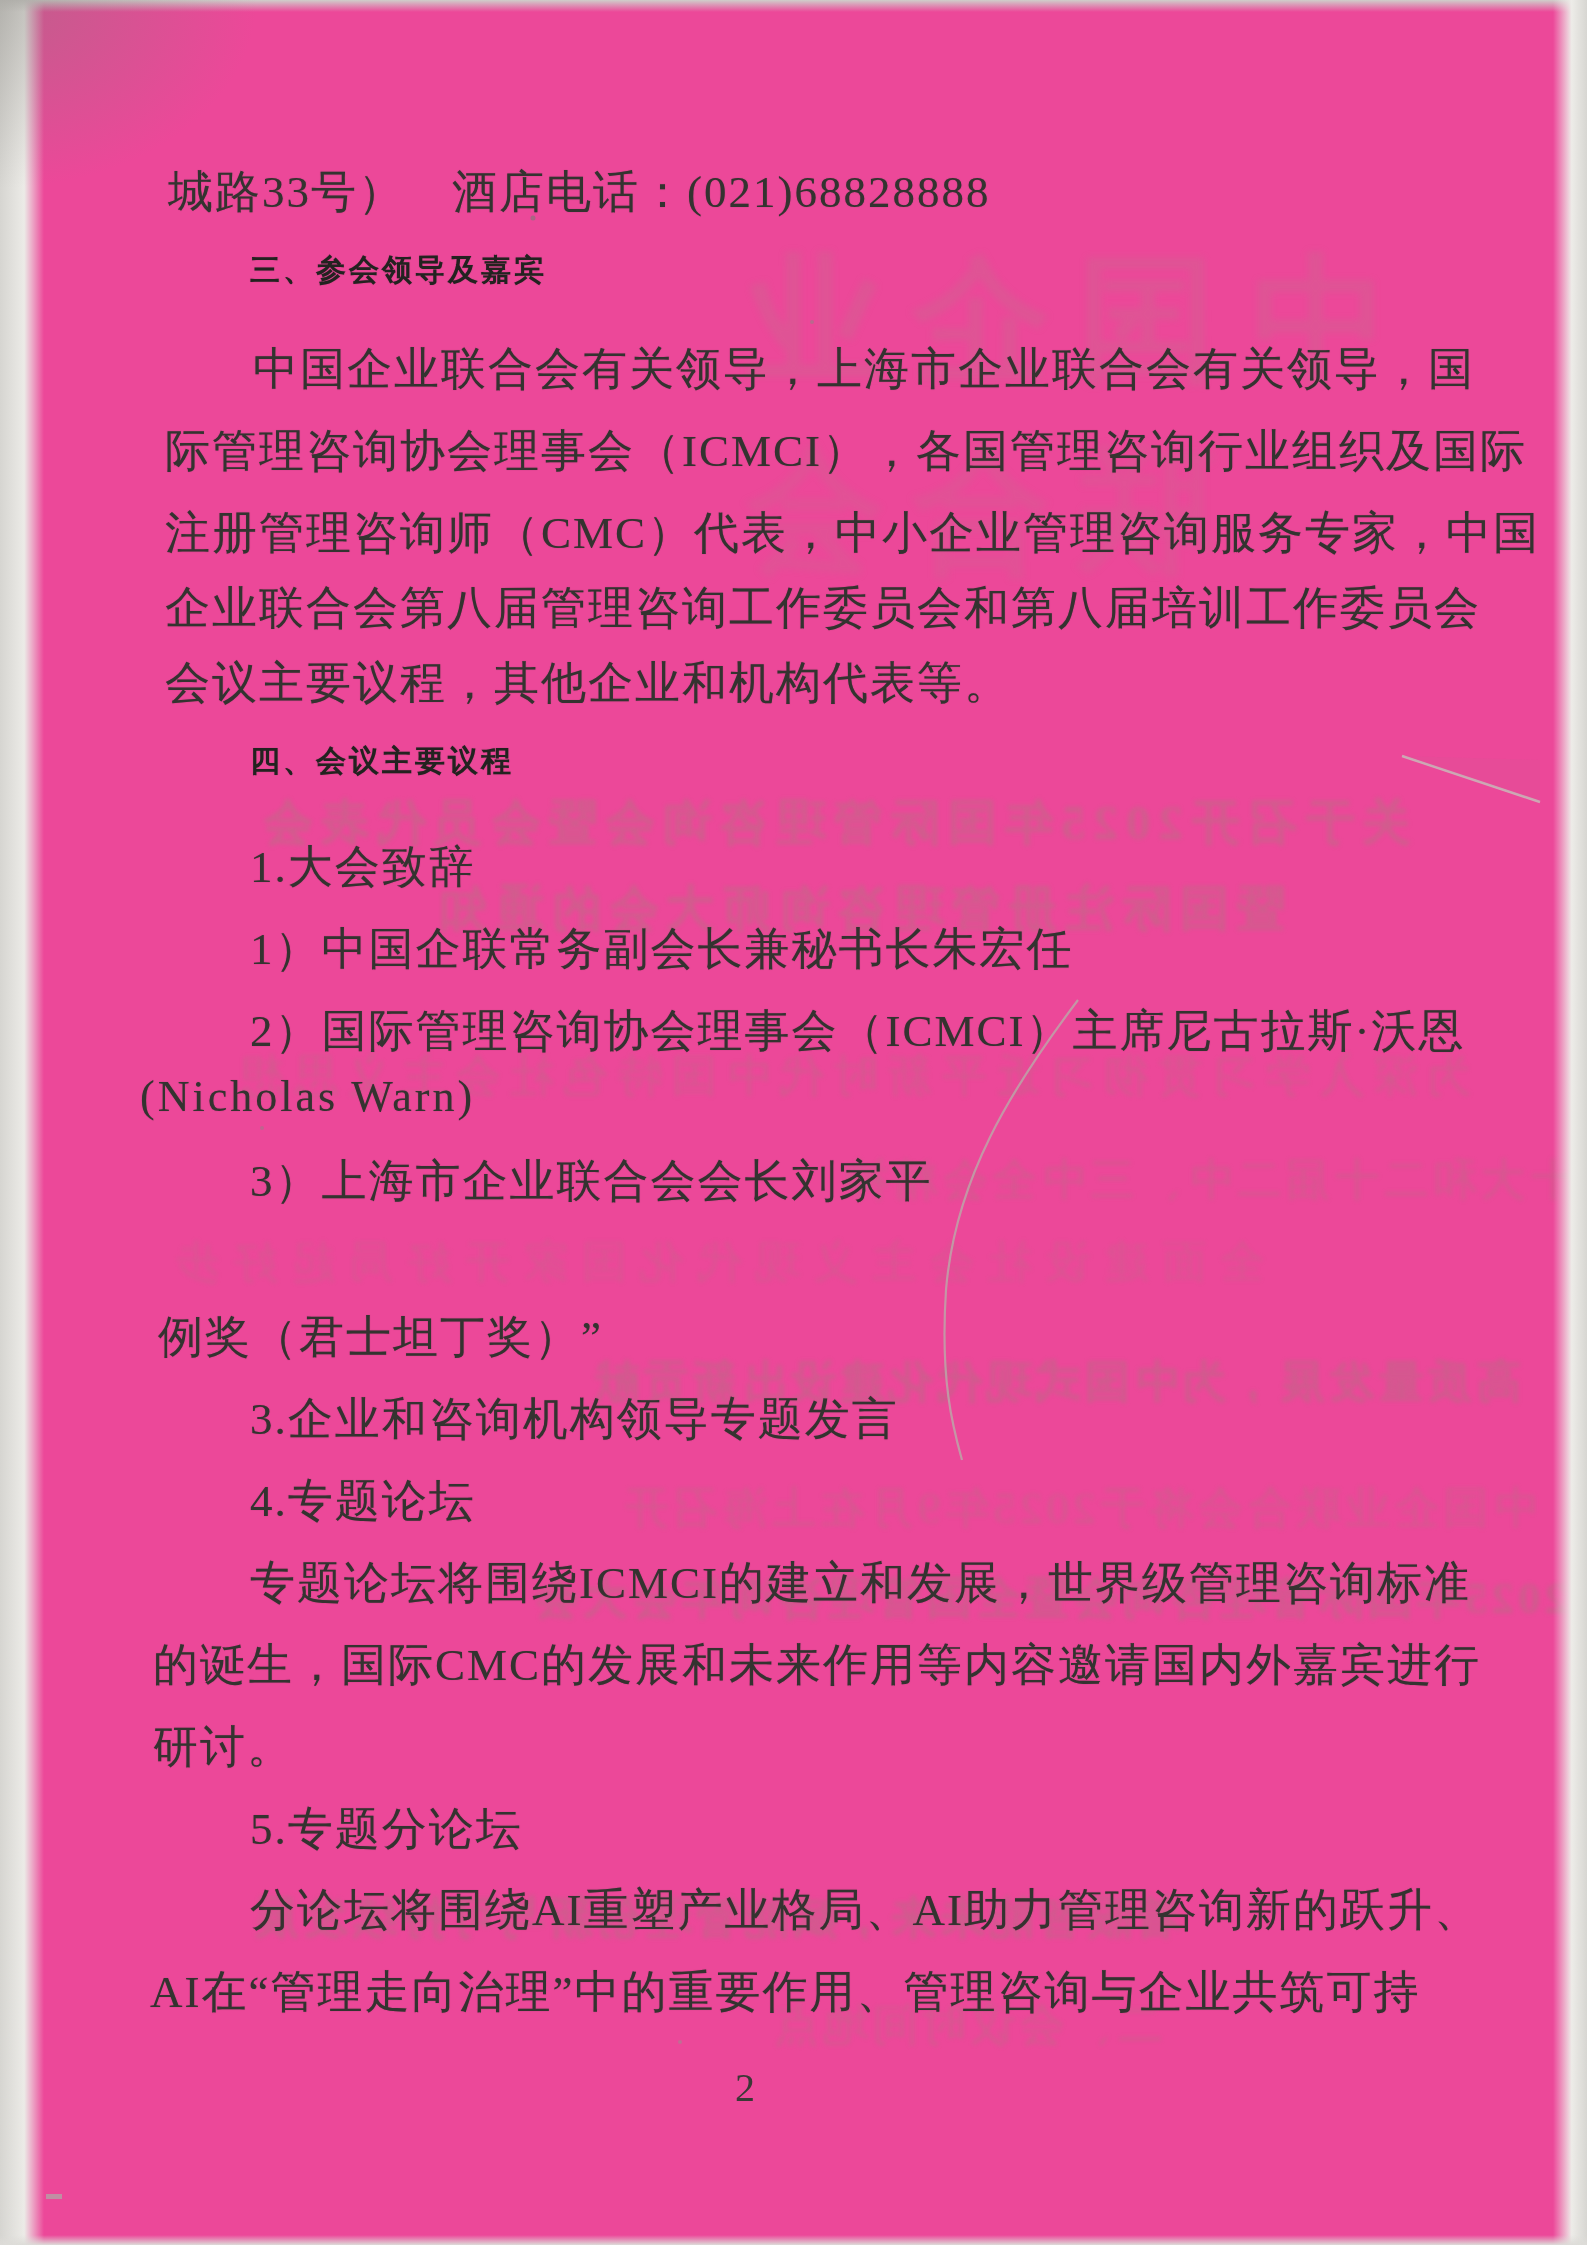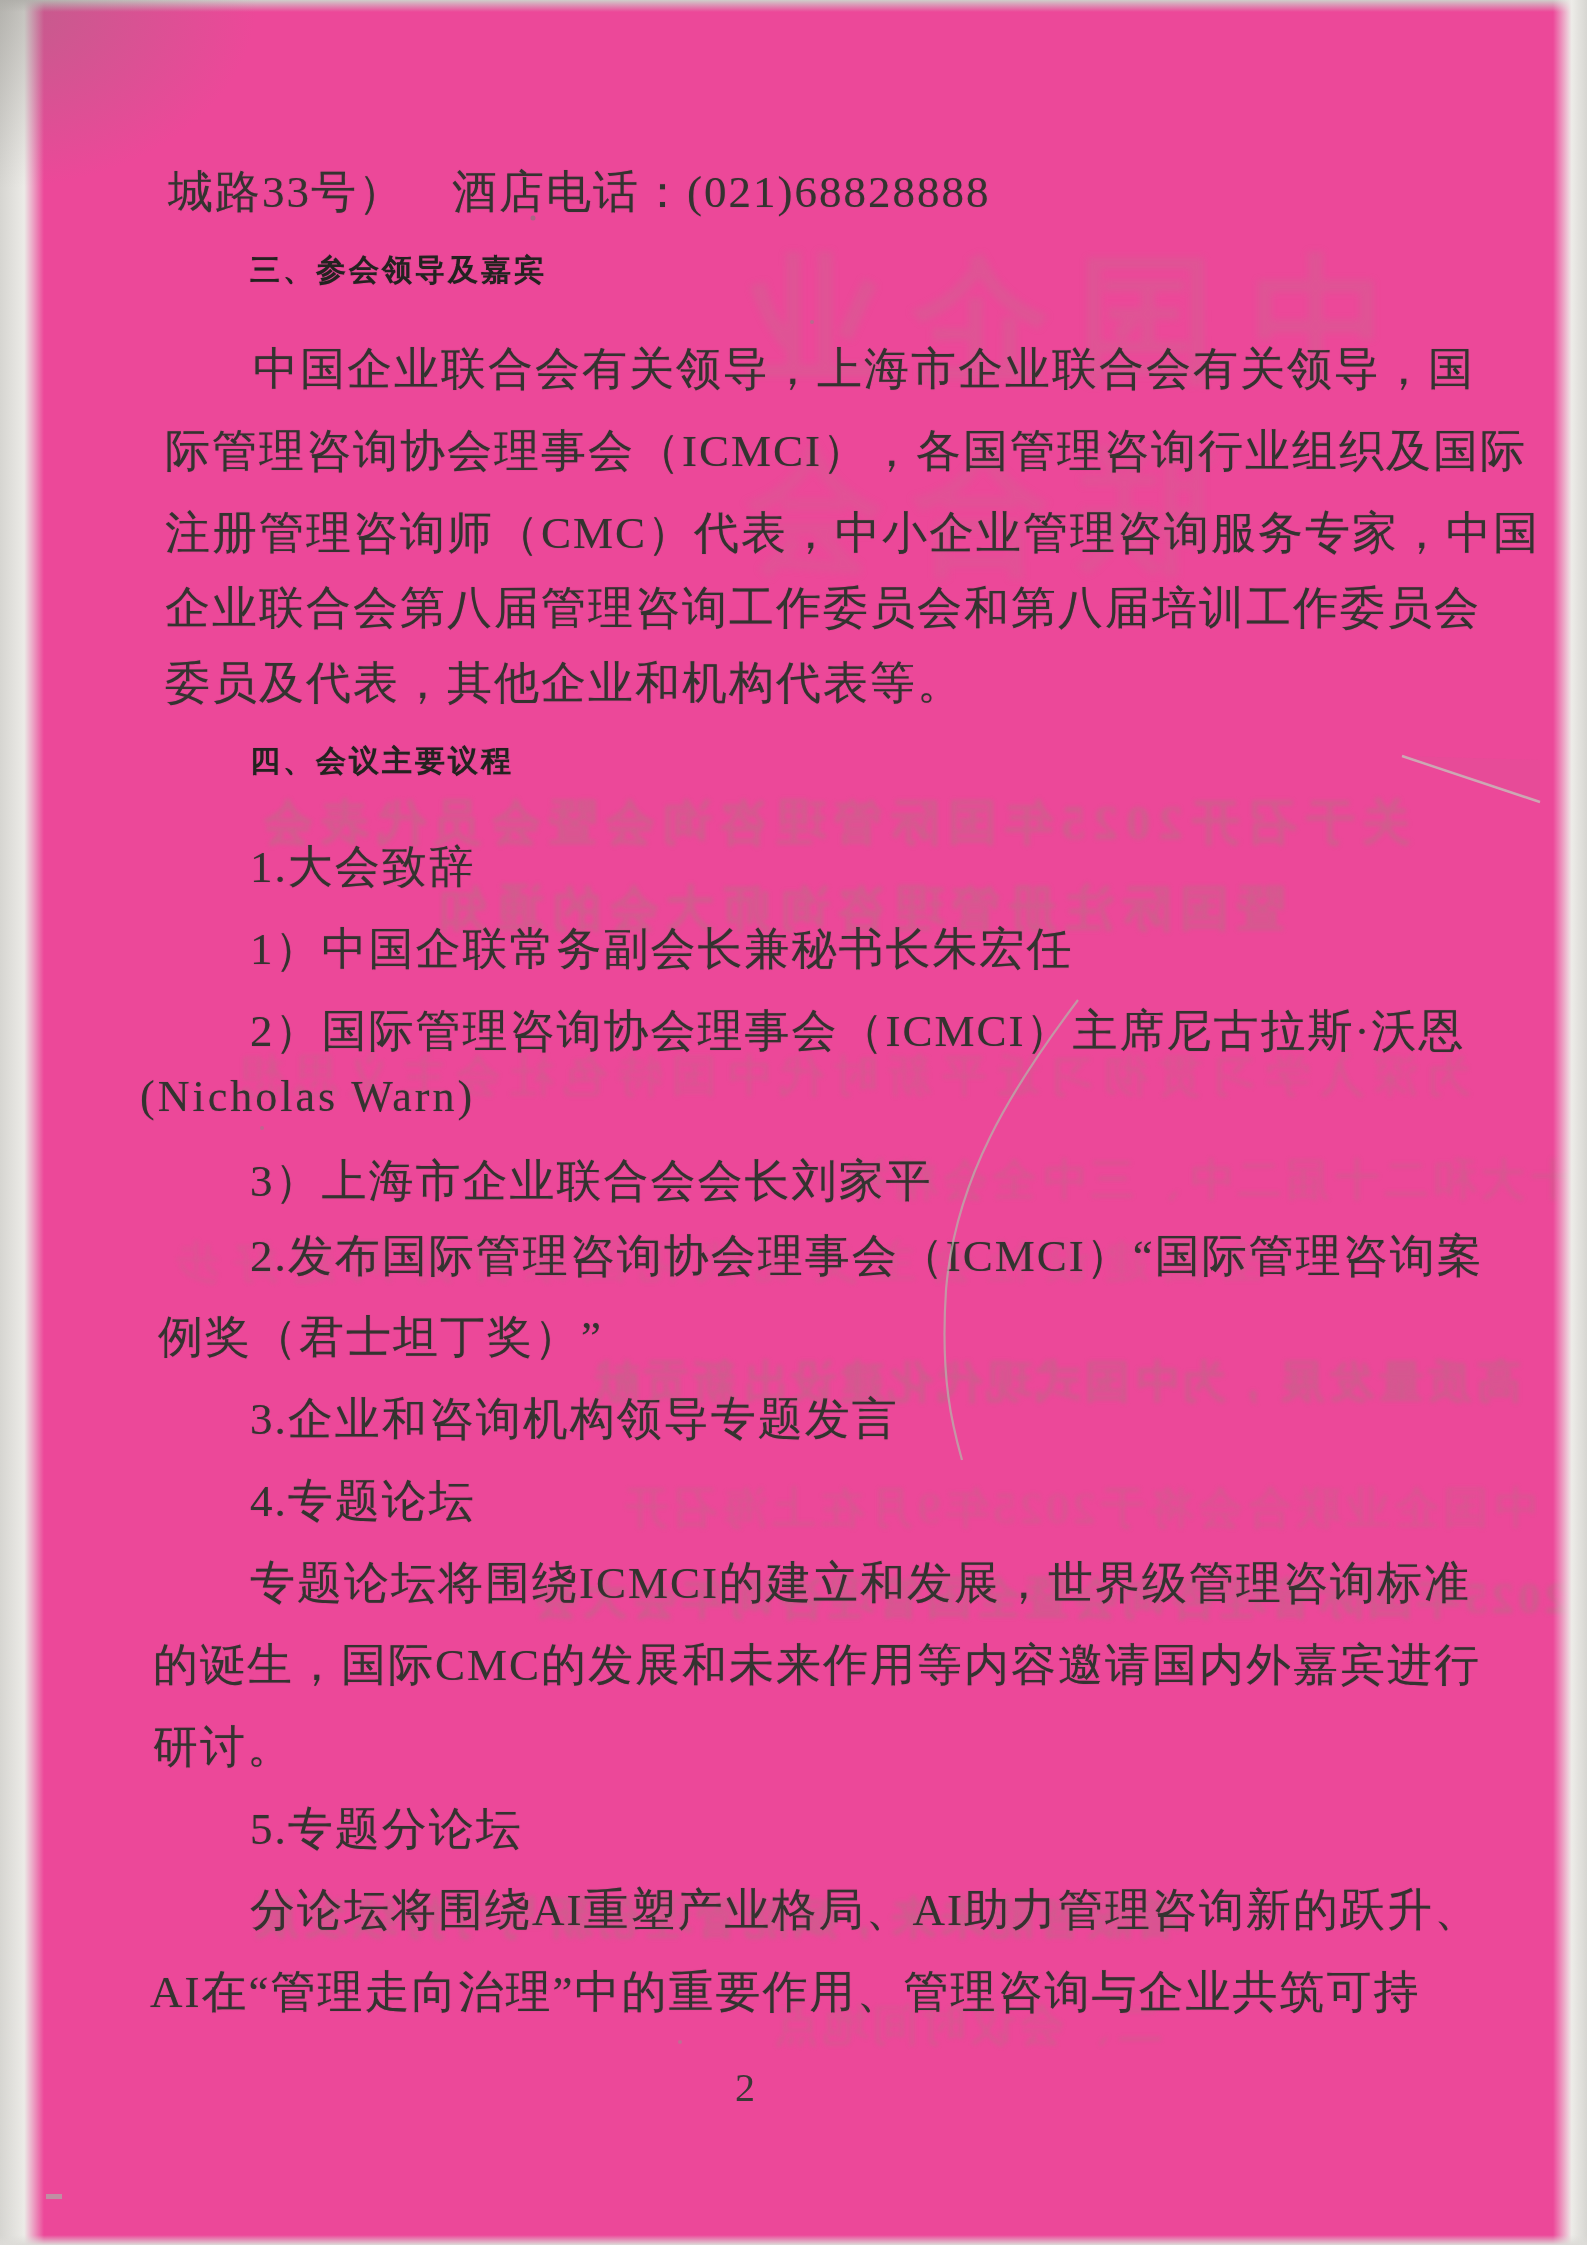--- a/index.html
+++ b/index.html
@@ -113,28 +113,27 @@
   <div class="ghost g-body g-strong gb5">2025年国际管理咨询会暨全国管理咨询年会大会</div>
   <div class="ghost g-body g-strong gb6">着眼智能未来，赋能管理创新与可持续发展</div>
   <div class="ghost g-body gb7">二、会议时间地点</div>
 
   <div class="ln r0">城路33号）　酒店电话：(021)68828888</div>
   <div class="ln hd r1">三、参会领导及嘉宾</div>
   <div class="ln r2">中国企业联合会有关领导，上海市企业联合会有关领导，国</div>
   <div class="ln r3">际管理咨询协会理事会（ICMCI），各国管理咨询行业组织及国际</div>
   <div class="ln r4">注册管理咨询师（CMC）代表，中小企业管理咨询服务专家，中国</div>
   <div class="ln r5">企业联合会第八届管理咨询工作委员会和第八届培训工作委员会</div>
-  <div class="ln r6">委员及代表，其他企业和机构代表等。</div>
+  <div class="ln r6">会议主要议程，其他企业和机构代表等。</div>
   <div class="ln hd r7">四、会议主要议程</div>
   <div class="ln r8">1.大会致辞</div>
   <div class="ln r9">1）中国企联常务副会长兼秘书长朱宏任</div>
   <div class="ln r10">2）国际管理咨询协会理事会（ICMCI）主席尼古拉斯·沃恩</div>
   <div class="ln latin r11">(Nicholas Warn)</div>
   <div class="ln r12">3）上海市企业联合会会长刘家平</div>
-  <div class="ln r13">2.发布国际管理咨询协会理事会（ICMCI）“国际管理咨询案</div>
   <div class="ln r14">例奖（君士坦丁奖）”</div>
   <div class="ln r15">3.企业和咨询机构领导专题发言</div>
   <div class="ln r16">4.专题论坛</div>
   <div class="ln r17">专题论坛将围绕ICMCI的建立和发展，世界级管理咨询标准</div>
   <div class="ln r18">的诞生，国际CMC的发展和未来作用等内容邀请国内外嘉宾进行</div>
   <div class="ln r19">研讨。</div>
   <div class="ln r20">5.专题分论坛</div>
   <div class="ln r21">分论坛将围绕AI重塑产业格局、AI助力管理咨询新的跃升、</div>
   <div class="ln r22">AI在“管理走向治理”中的重要作用、管理咨询与企业共筑可持</div>
   <div class="pgnum rpg">2</div>

